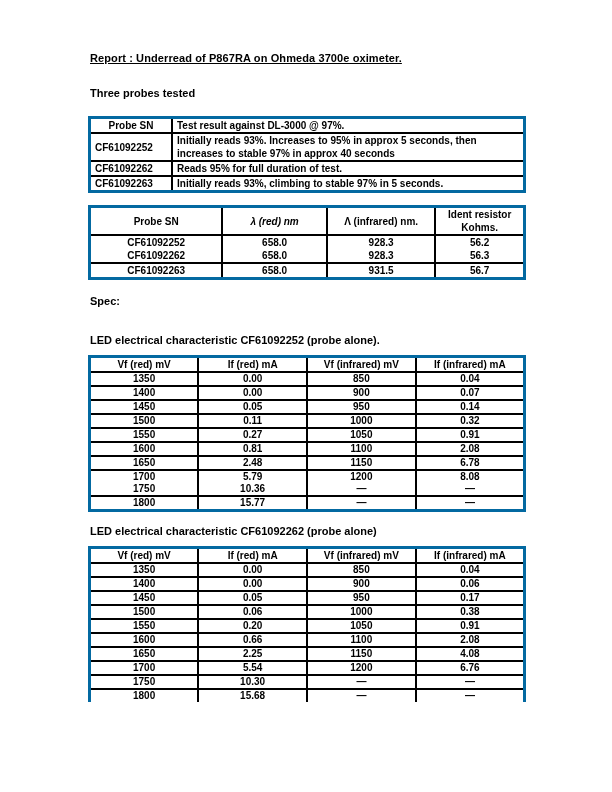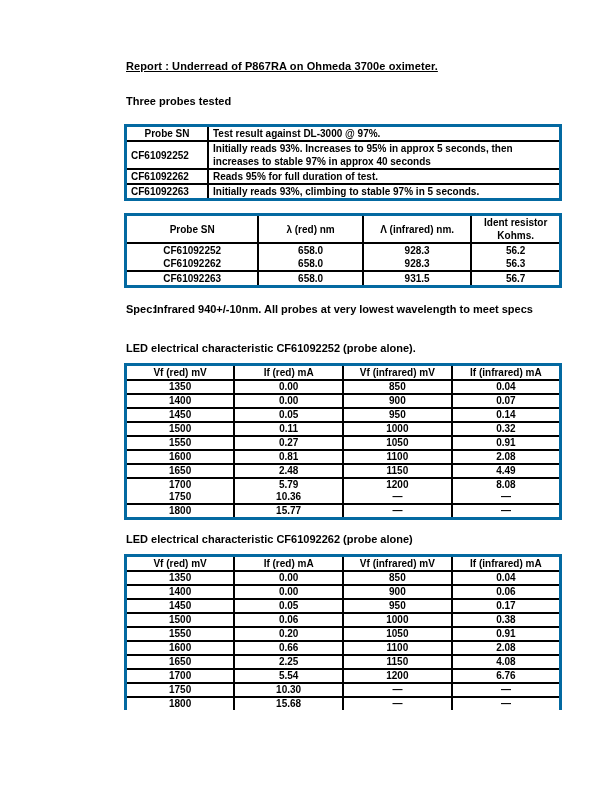--- a/index.html
+++ b/index.html
@@ -1,21 +1,21 @@
 <!DOCTYPE html>
 <html><head>
 <meta charset="utf-8">
 <style>
   html, body { margin: 0; padding: 0; background: #ffffff; }
   .page {
     width: 612px; height: 792px; background: #ffffff; position: relative;
     font-family: "Liberation Sans", sans-serif; color: #000;
     font-weight: bold; overflow: hidden;
   }
-  .content { position: absolute; left: 88px; top: 60px; width: 438px; margin-left: 36px; }
+  .content { position: absolute; left: 88px; top: 52px; width: 438px; }
 
   .report-title {
     font-size: 11px; text-decoration: underline; margin: 0 0 23px 2px;
     letter-spacing: 0.1px;
   }
   .report-date {
     font-size: 11px; text-decoration: underline; margin: 0 0 23px 2px;
   }
   .probes-line { display: flex; font-size: 11px; margin: 0 0 17px 2px; align-items: center; }
   .probes-line .lbl { width: 140px; flex: 0 0 140px; }
@@ -31,21 +31,21 @@
   
   .t-results { margin-bottom: 12px; }
   .t-results th:nth-child(1), .t-results td:nth-child(1) { width: 72px; text-align: center; }
   .t-results th:nth-child(2), .t-results td:nth-child(2) { text-align: left; }
   .t-results td:nth-child(1) { text-align: left; }
 
   
   .t-wave { margin-bottom: 15px; }
   .t-wave th, .t-wave td { text-align: center; }
   .t-wave th:nth-child(1) { width: 31%; }
-  .t-wave th:nth-child(2) { width: 24%; }
+  .t-wave th:nth-child(2) { width: 24%; font-style: italic; }
   .t-wave th:nth-child(3) { width: 25%; }
   .t-wave th:nth-child(4) { width: 20%; }
   .t-wave tbody tr:nth-child(1) td { border-bottom: none; }
   .t-wave tbody tr:nth-child(2) td { border-top: none; }
 
   .spec { display: flex; font-size: 11px; line-height: 13px; margin: 0 0 26px 2px; }
   .spec .lbl { width: 28px; flex: 0 0 28px; }
 
   .led-title { font-size: 11px; margin: 0 0 9px 2px; }
   .t-led { margin-bottom: 0; }
@@ -123,21 +123,20 @@
             <td>658.0</td>
             <td>931.5</td>
             <td>56.7</td>
           </tr>
         </tbody>
       </table>
 
     <div class="spec">
       <span class="lbl">Spec:</span>
       <span>
-        <div>Infrared 940+/-10nm. All probes at very lowest wavelength to meet specs</div>
       </span>
     </div>
 
     <div class="led-section-1">
       <div class="led-title">LED electrical characteristic CF61092252 (probe alone).</div>
       <table class="t-led t-led-0">
           <thead>
             <tr>
               <th>Vf (red) mV</th>
               <th>If (red) mA</th>
@@ -179,21 +178,21 @@
             <tr>
               <td>1600</td>
               <td>0.81</td>
               <td>1100</td>
               <td>2.08</td>
             </tr>
             <tr>
               <td>1650</td>
               <td>2.48</td>
               <td>1150</td>
-              <td>4.49</td>
+              <td>6.78</td>
             </tr>
             <tr>
               <td>1700</td>
               <td>5.79</td>
               <td>1200</td>
               <td>8.08</td>
             </tr>
             <tr>
               <td>1750</td>
               <td>10.36</td>

